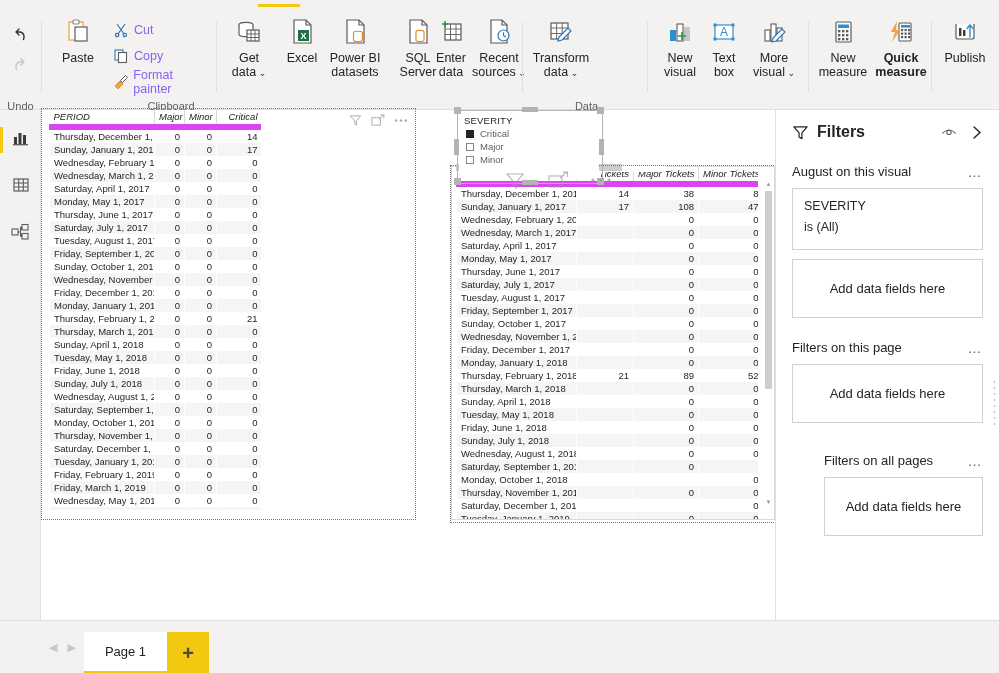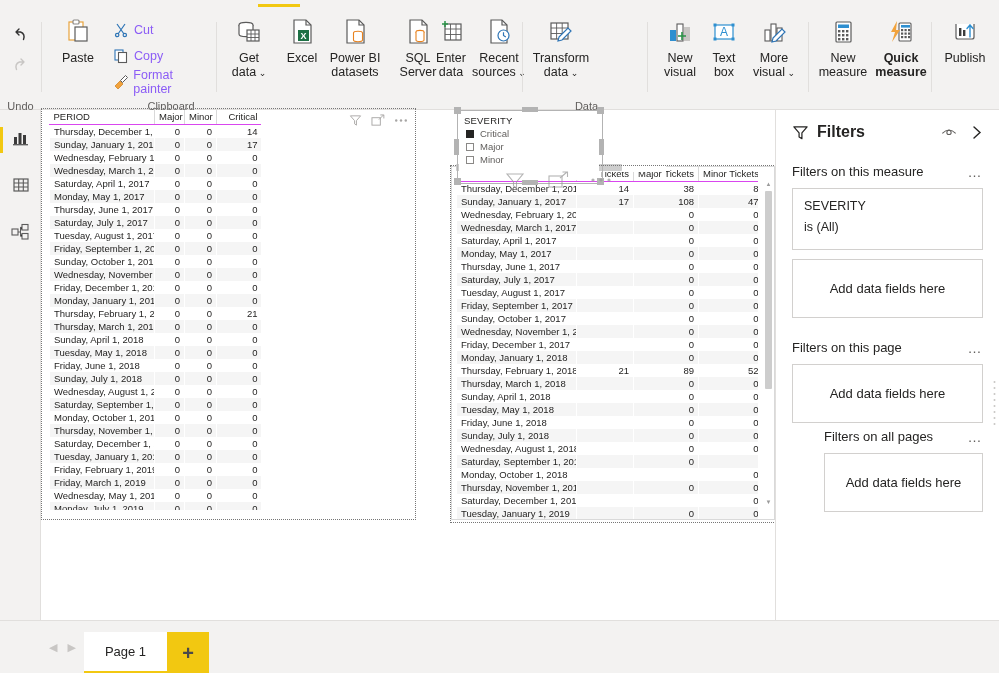--- a/index.html
+++ b/index.html
@@ -84,22 +84,22 @@
     position:absolute; right:4px; top:2px; height:18px;
     display:flex; align-items:center; gap:9px; z-index:6;
   }
   .vhi { cursor:pointer; opacity:.75; display:flex; align-items:center; }
 
   
   .tbl { width:100%; border-collapse:collapse; table-layout:fixed; }
   .tbl th {
     font-size:9.5px; font-weight:normal; color:#252423;
     text-align:right; padding:1px 4px 2px 4px;
-    border-bottom:1px solid #d946ef; border-left:1px solid #d9d9d9;
-    background:#fff; vertical-align:bottom; white-space:nowrap; overflow:hidden;
+    border-bottom:6px solid #d946ef; border-left:1px solid #d9d9d9;
+    background:#fff; vertical-align:bottom; white-space:nowrap; overflow:hidden;font-style:italic;
   }
   .tbl th.c0 { text-align:left; border-left:none; }
   .tbl td {
     font-size:9.5px; color:#252423; text-align:right;
     padding:1px 4px; white-space:nowrap; overflow:hidden;
     border-left:1px solid transparent;
   }
   .tbl td.c0 { text-align:left; }
   .tbl tr.alt td { background:#f5f5f5; }
   .tbl-scroller { overflow:hidden; }
@@ -981,39 +981,39 @@
       <span class="fp-ico">
         <svg width="12" height="15" viewBox="0 0 12 15">
             <path d="M3 2 L9 7.5 L3 13" fill="none" stroke="#252423" stroke-width="1.4" stroke-linecap="round"></path>
           </svg>
       </span>
     </span>
   </div>
 
   <div class="fp-section">
     <div class="fp-sec-head">
-      <span class="fp-sec-title">Filters on this measure</span>
+      <span class="fp-sec-title">August on this visual</span>
       <span class="fp-dots">…</span>
     </div>
     <div class="fp-card">
       <div class="fp-card-line1">SEVERITY</div>
       <div class="fp-card-line2">is (All)</div>
     </div>
     <div class="fp-drop">Add data fields here</div>
   </div>
 
   <div class="fp-section" style="margin-top:22px;">
     <div class="fp-sec-head">
       <span class="fp-sec-title">Filters on this page</span>
       <span class="fp-dots">…</span>
     </div>
     <div class="fp-drop">Add data fields here</div>
   </div>
 
-  <div class="fp-section" style="margin-top:6px;padding-left:32px;">
+  <div class="fp-section" style="margin-top:30px;padding-left:32px;">
     <div class="fp-sec-head">
       <span class="fp-sec-title">Filters on all pages</span>
       <span class="fp-dots">…</span>
     </div>
     <div class="fp-drop">Add data fields here</div>
   </div>
 
   <div class="fp-scroll-dots">
     <svg width="3" height="50" viewBox="0 0 3 50">
       <g fill="#c8c6c4">

